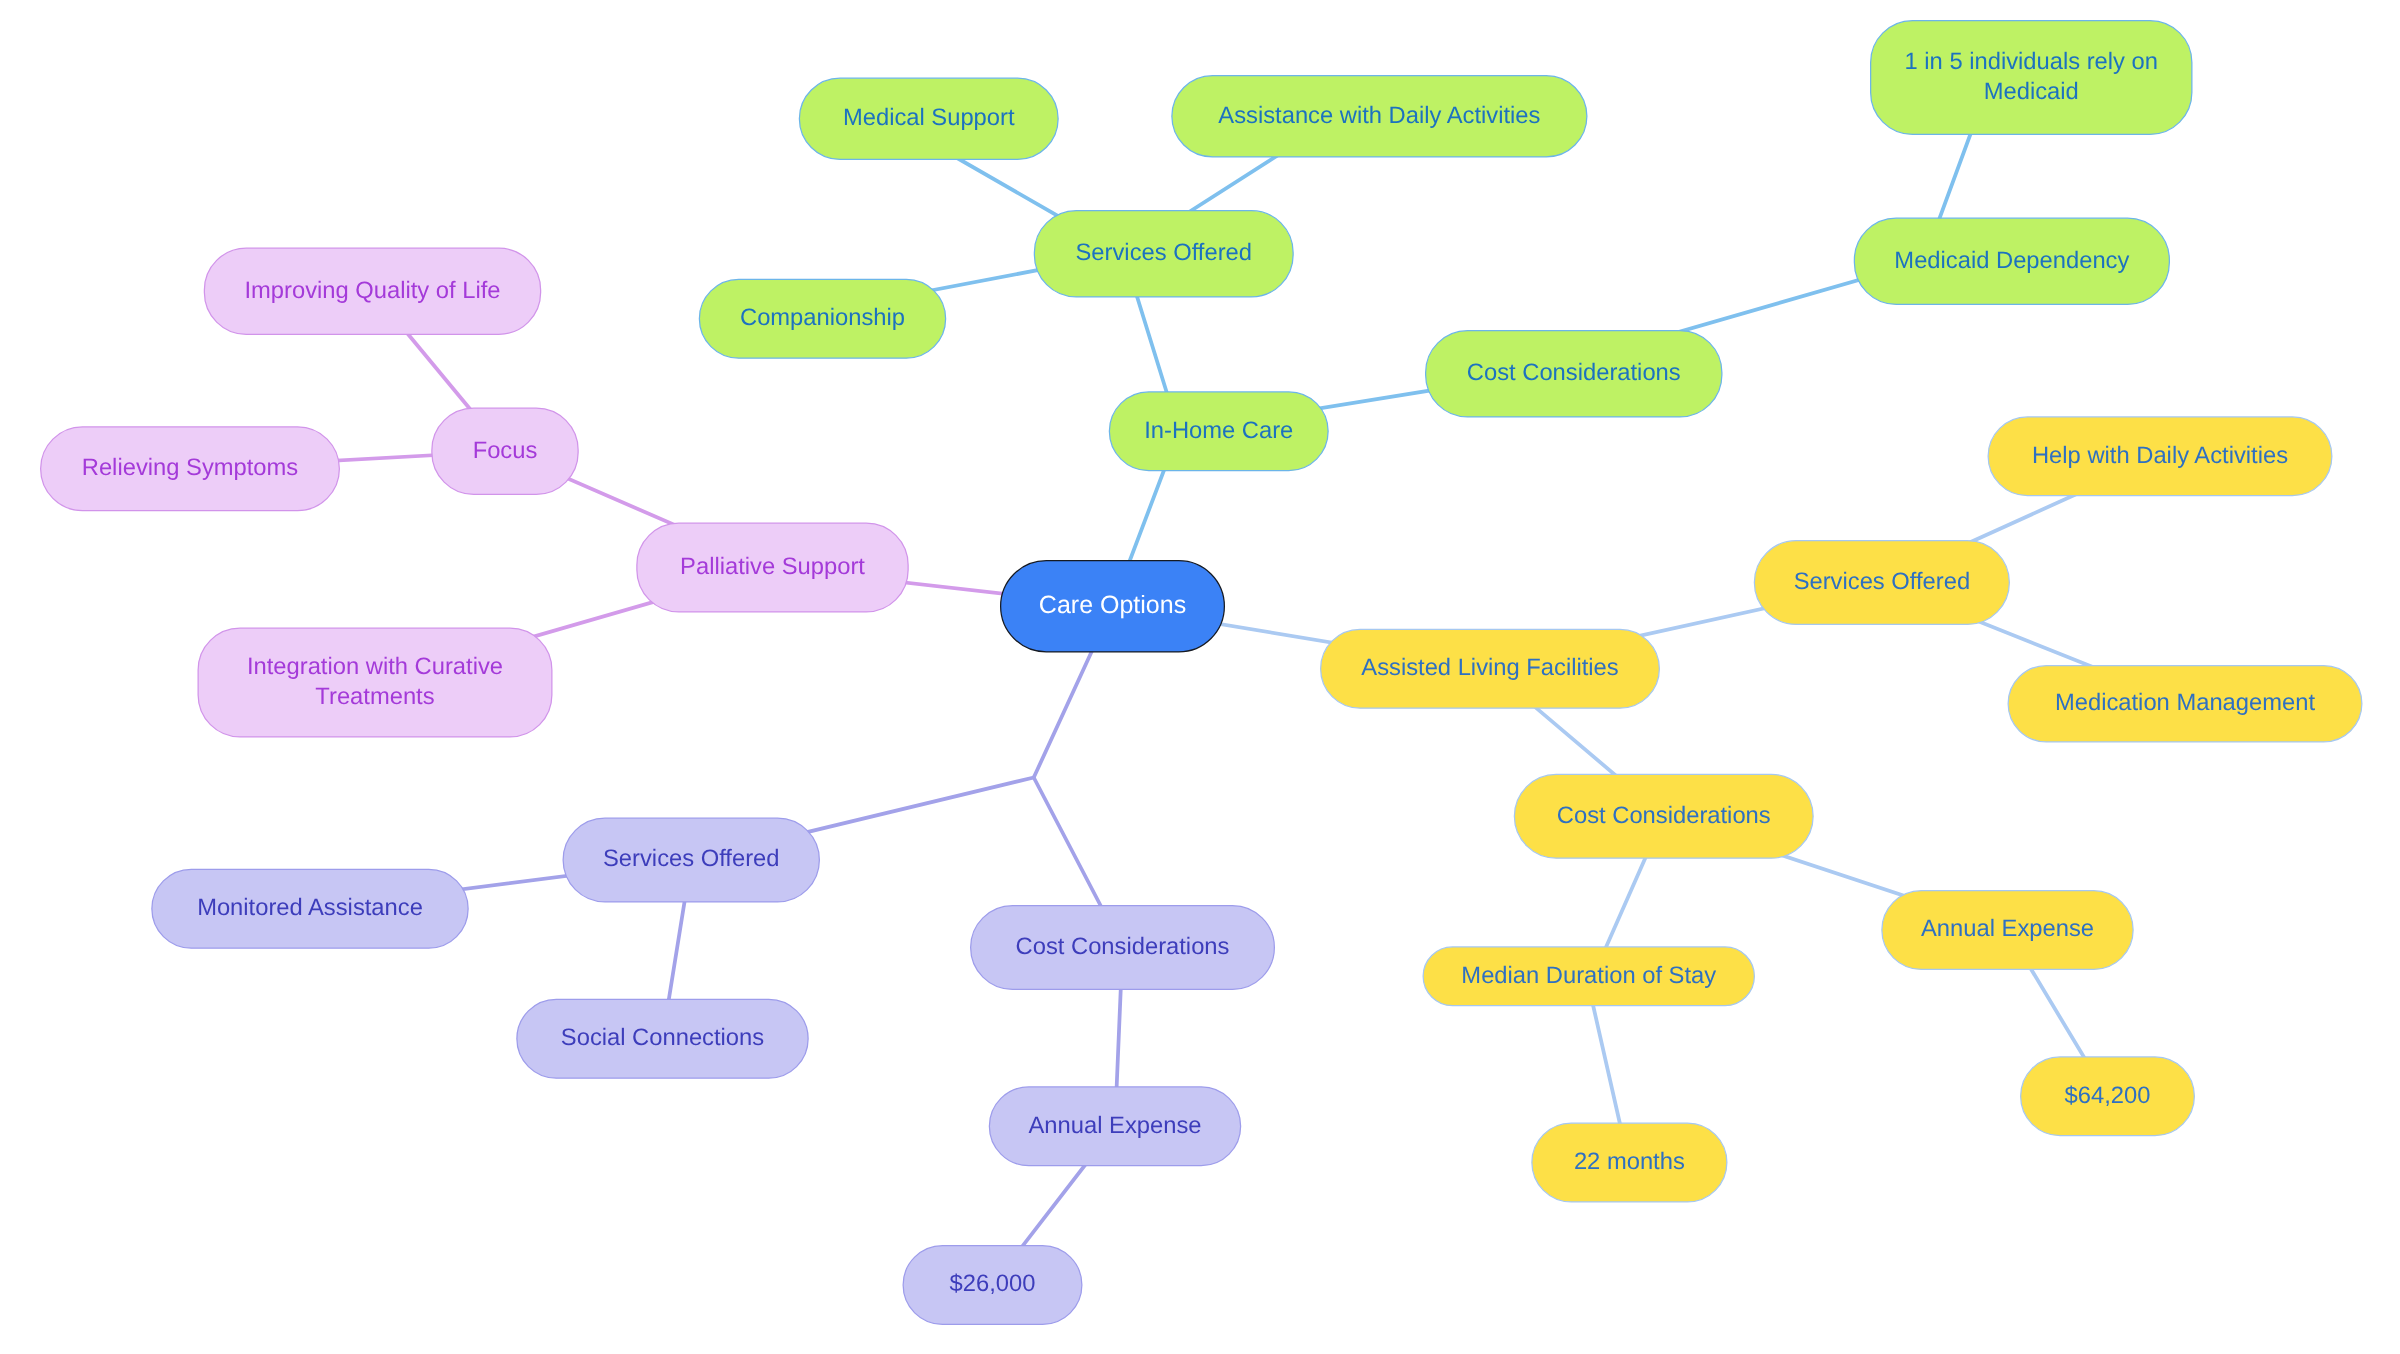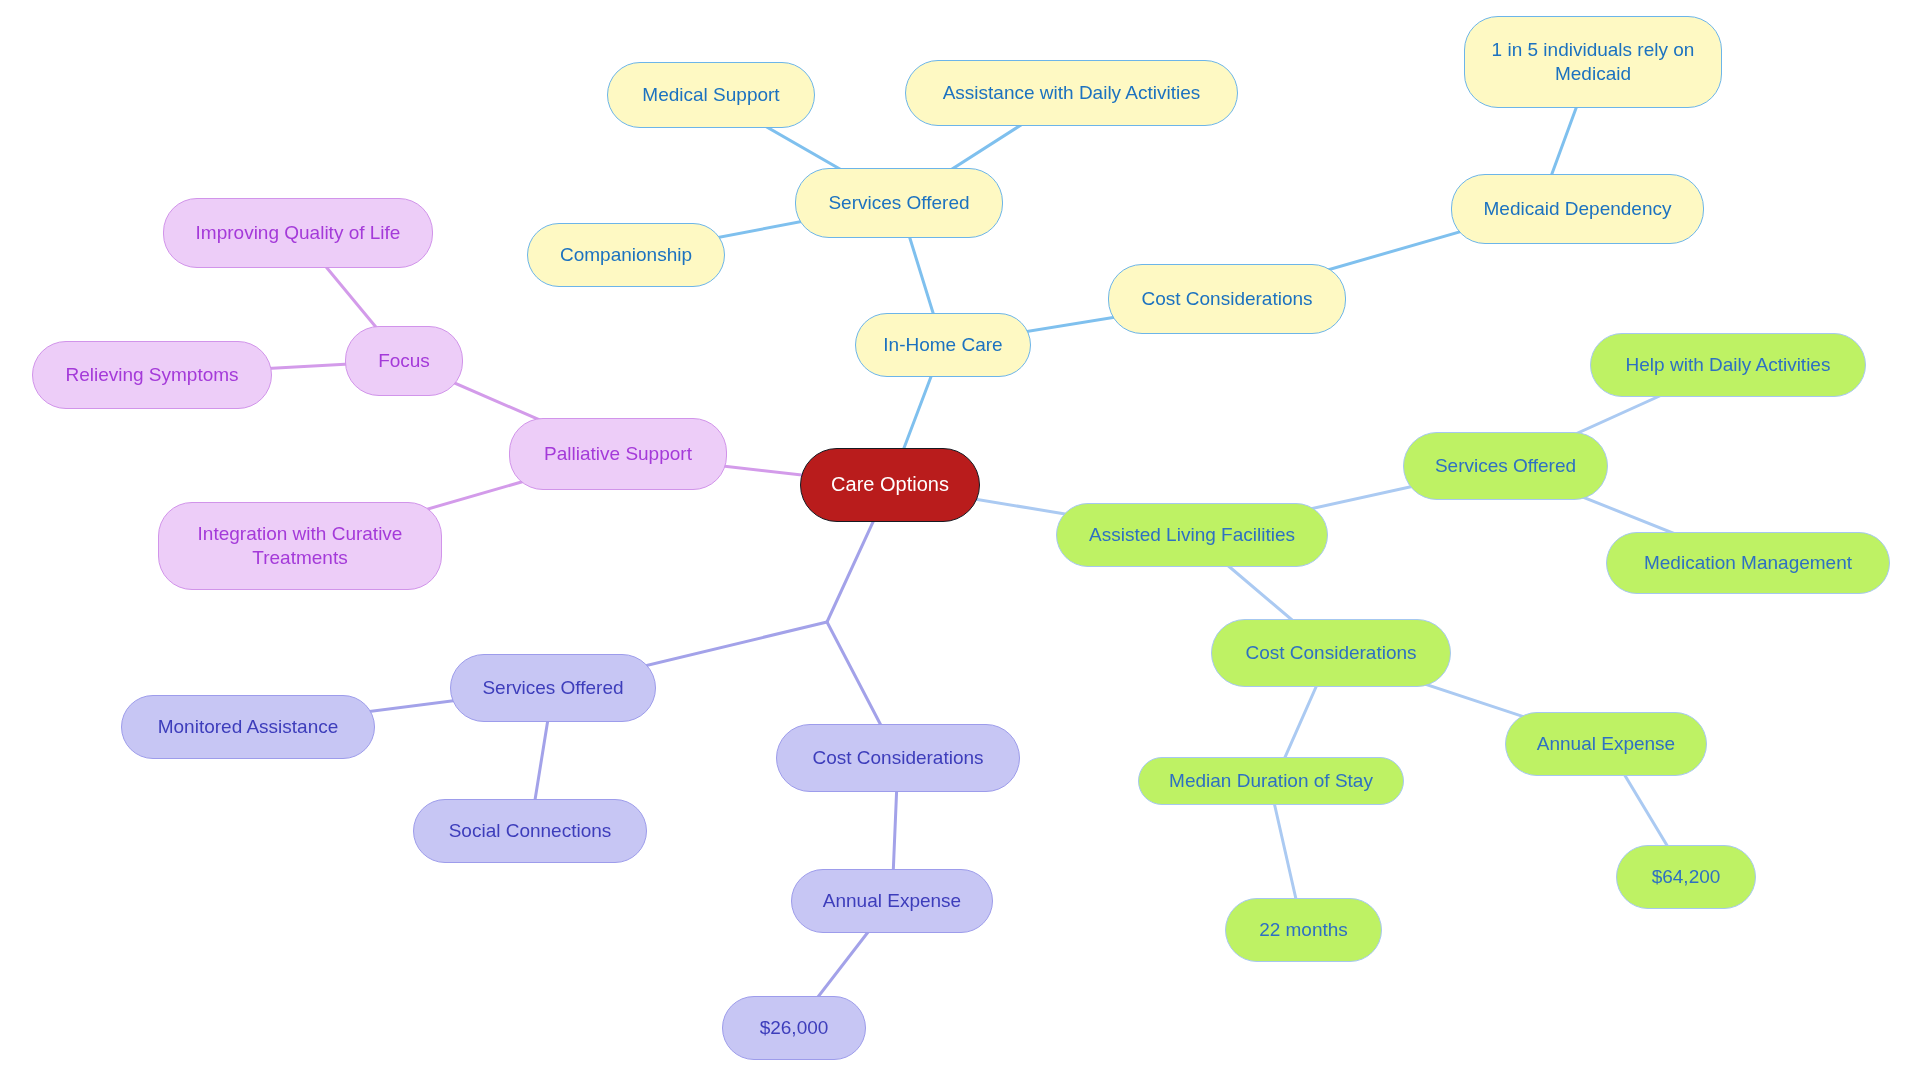--- a/index.html
+++ b/index.html
@@ -31,28 +31,28 @@
     text-align: center;
     border-radius: 34px;
     border: 1.5px solid transparent;
     font-size: 19px;
     line-height: 1.28;
     padding: 0 12px;
     cursor: pointer;
     user-select: none;
   }
   .b-root {
-    background: #b91c1c;
+    background: #3b82f6;
     border-color: #161a22;
     color: #ffffff;
     font-size: 20px;
     border-radius: 37px;
   }
-  .b-inhome   { background: #fef9c3; border-color: #6cb5e9; color: #1c72c0; }
-  .b-assisted { background: #bef264; border-color: #a6c8f0; color: #2e70c2; }
+  .b-inhome   { background: #bef264; border-color: #6cb5e9; color: #1c72c0; margin-left: 32px; }
+  .b-assisted { background: #fde047; border-color: #a6c8f0; color: #2e70c2; }
   .b-adc      { background: #c7c6f4; border-color: #9d9ceb; color: #3d3dbb; }
   .b-pall     { background: #edcdf8; border-color: #d194ea; color: #a43ad9; }
 </style>
 </head>
 <body>
 
 <div id="canvas">
 
   <svg class="edges" viewBox="0 0 1920 1083" aria-hidden="true">
     <line class="e-pall" x1="890" y1="485" x2="618" y2="454"></line>

